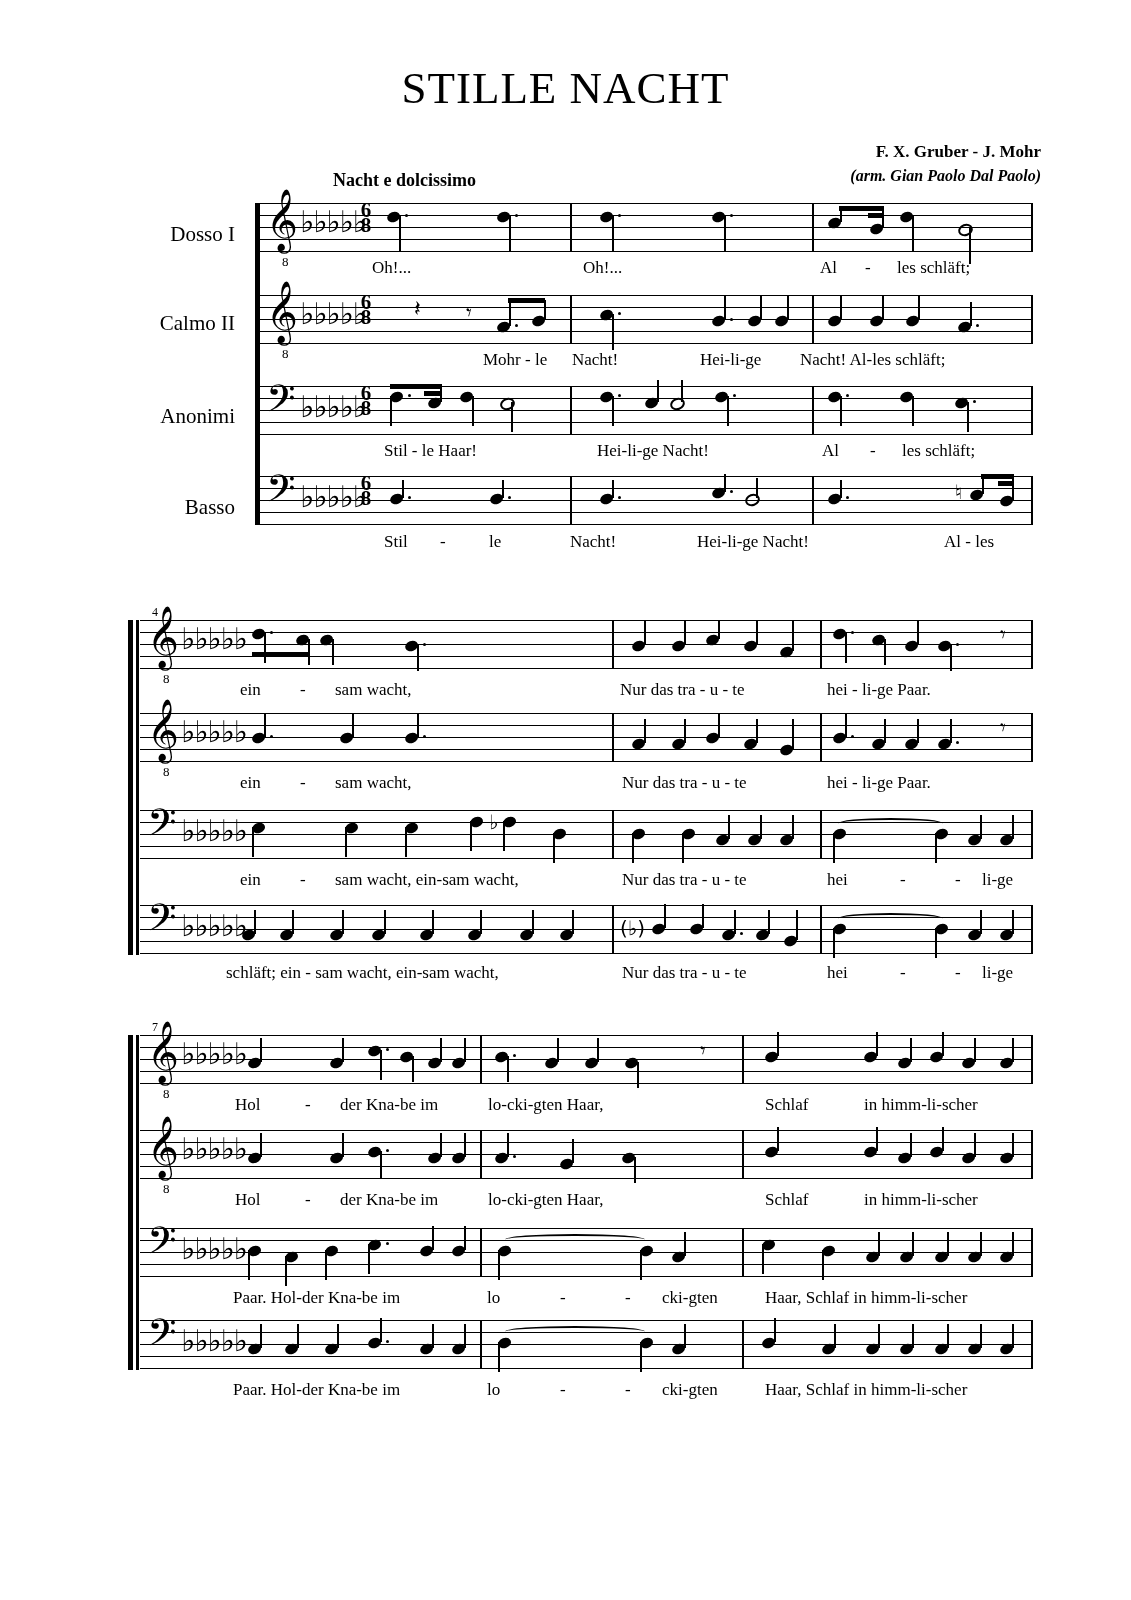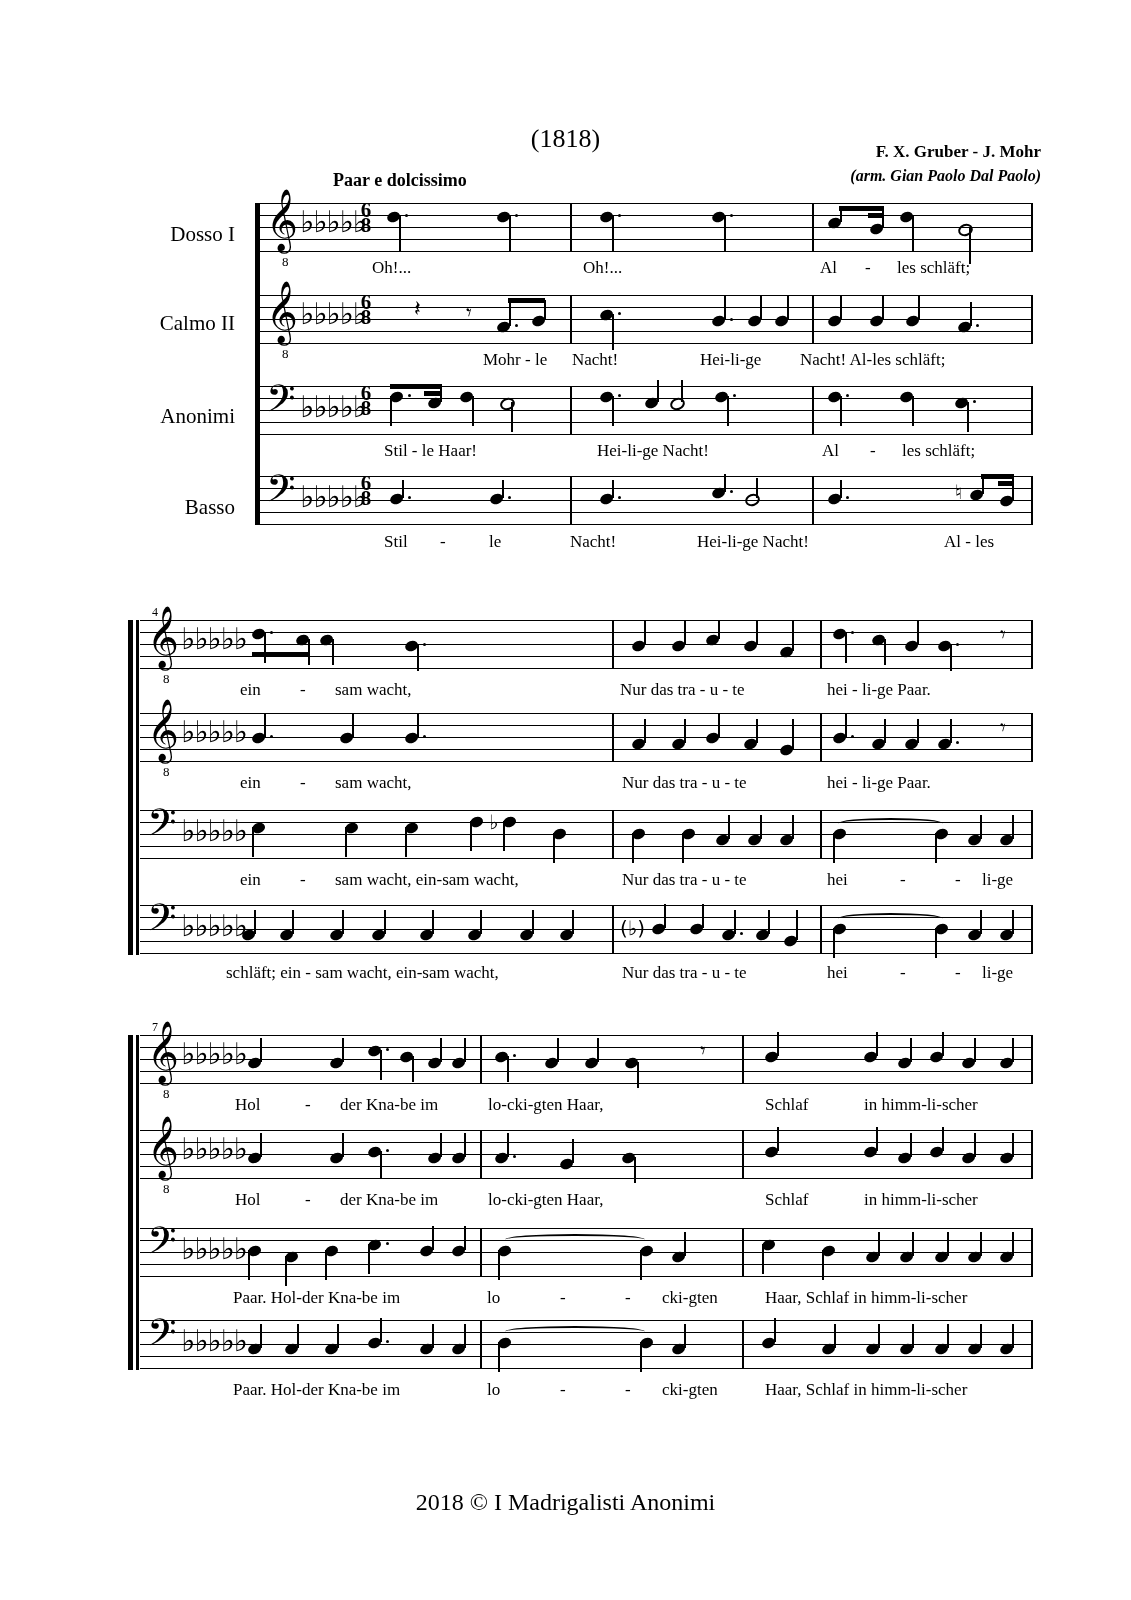--- a/index.html
+++ b/index.html
@@ -45,24 +45,24 @@
   .rest{position:absolute;font-size:22px;font-family:"DejaVu Sans",sans-serif;line-height:1;}
   .tie{position:absolute;border-top:2px solid #000;border-radius:50%;height:9px;}
   .acc{position:absolute;font-size:20px;font-family:"DejaVu Sans",sans-serif;line-height:1;}
   .lyric{position:absolute;font-size:17px;white-space:nowrap;font-family:"Liberation Serif",serif;}
 </style>
 </head>
 <body>
 
 <div class="page">
 
-  <div class="year">(1818)</div>
+  <div class="title">STILLE NACHT</div>
   <div class="credit1">F. X. Gruber - J. Mohr</div>
   <div class="credit2">(arm. Gian Paolo Dal Paolo)</div>
-  <div class="tempo">Paar e dolcissimo</div>
+  <div class="tempo">Nacht e dolcissimo</div>
 
   <div class="system" id="sys1" style="top:0;left:0;width:1131px;height:560px;">
 
     <div class="partname" style="top:222px;left:110px;width:125px;">Dosso I</div>
     <div class="partname" style="top:311px;left:110px;width:125px;">Calmo II</div>
     <div class="partname" style="top:404px;left:100px;width:135px;">Anonimi</div>
     <div class="partname" style="top:495px;left:110px;width:125px;">Basso</div>
 
     <div class="sysbracket" style="top:203px;left:255px;height:322px;"></div>
 
@@ -699,14 +699,13 @@
     <div id="lr-s3_b2">
         <span class="lyric" style="left: 233px; top: 1380px;">Paar. Hol-der Kna-be im</span>
         <span class="lyric" style="left: 487px; top: 1380px;">lo</span>
         <span class="lyric" style="left: 560px; top: 1380px;">-</span>
         <span class="lyric" style="left: 625px; top: 1380px;">-</span>
         <span class="lyric" style="left: 662px; top: 1380px;">cki-gten</span>
         <span class="lyric" style="left: 765px; top: 1380px;">Haar, Schlaf in himm-li-scher</span>
       </div>
   </div>
 
-  <div class="footer">2018 © I Madrigalisti Anonimi</div>
 </div>
 
 </body></html>

